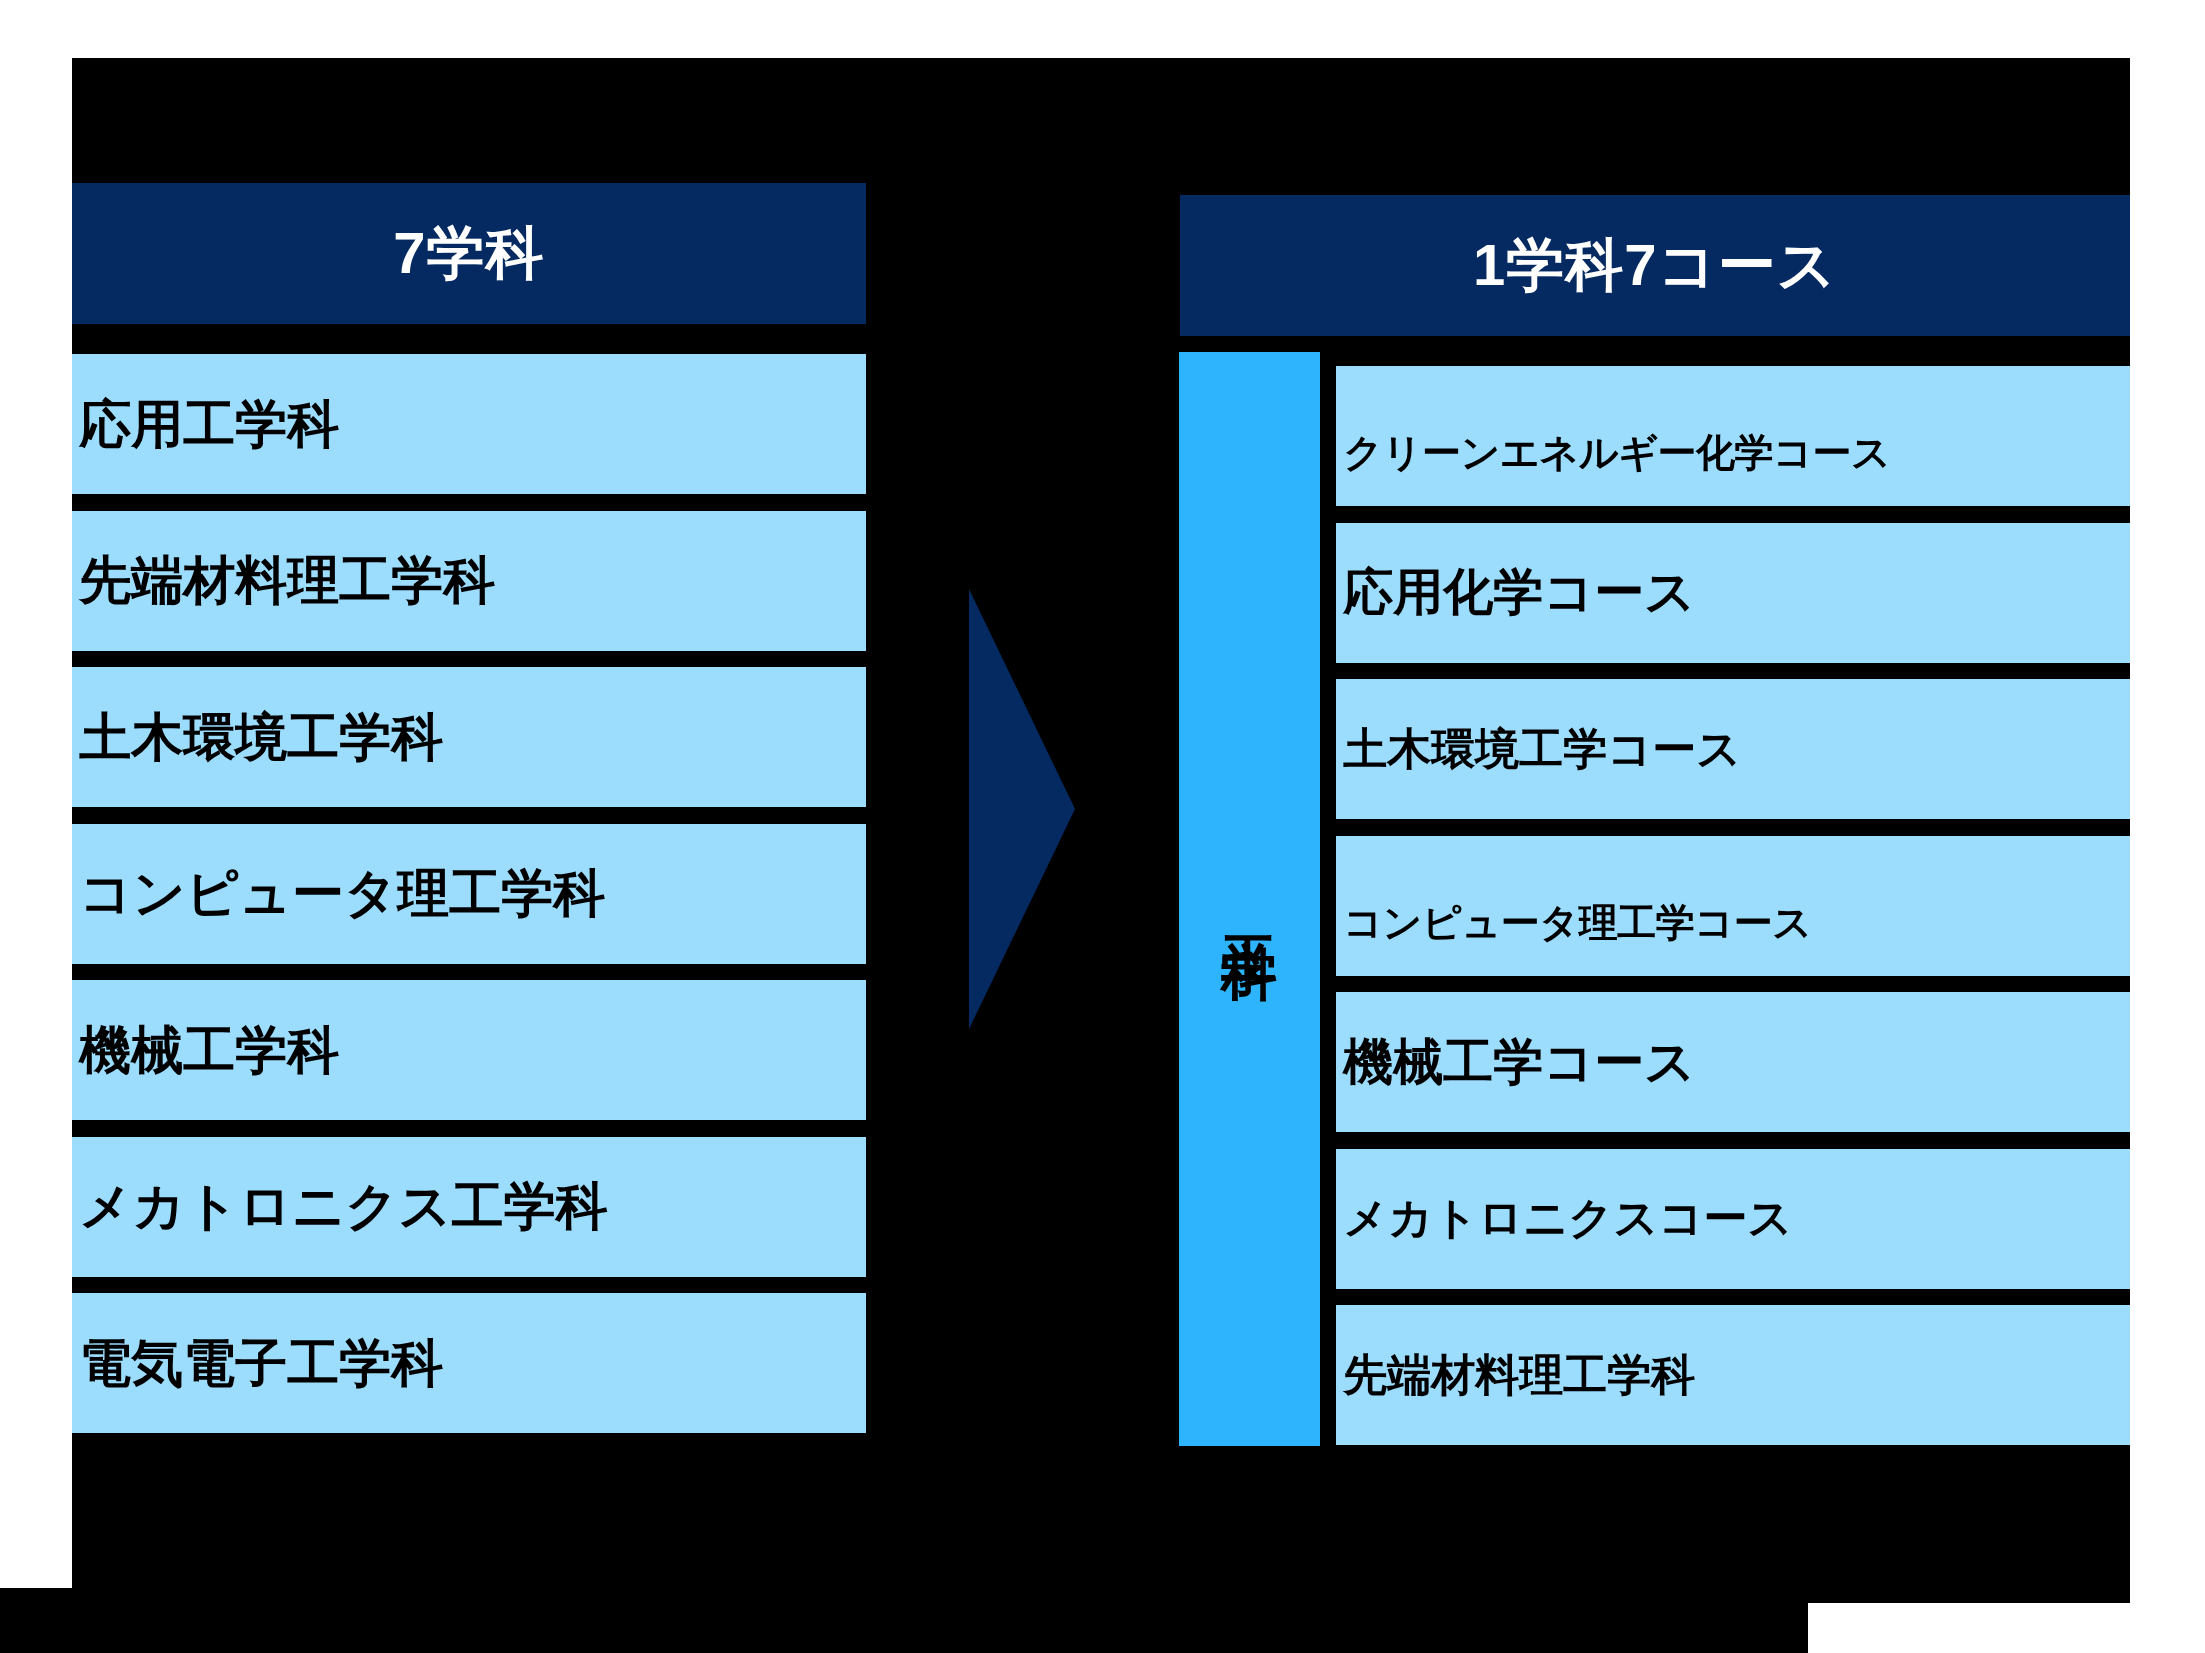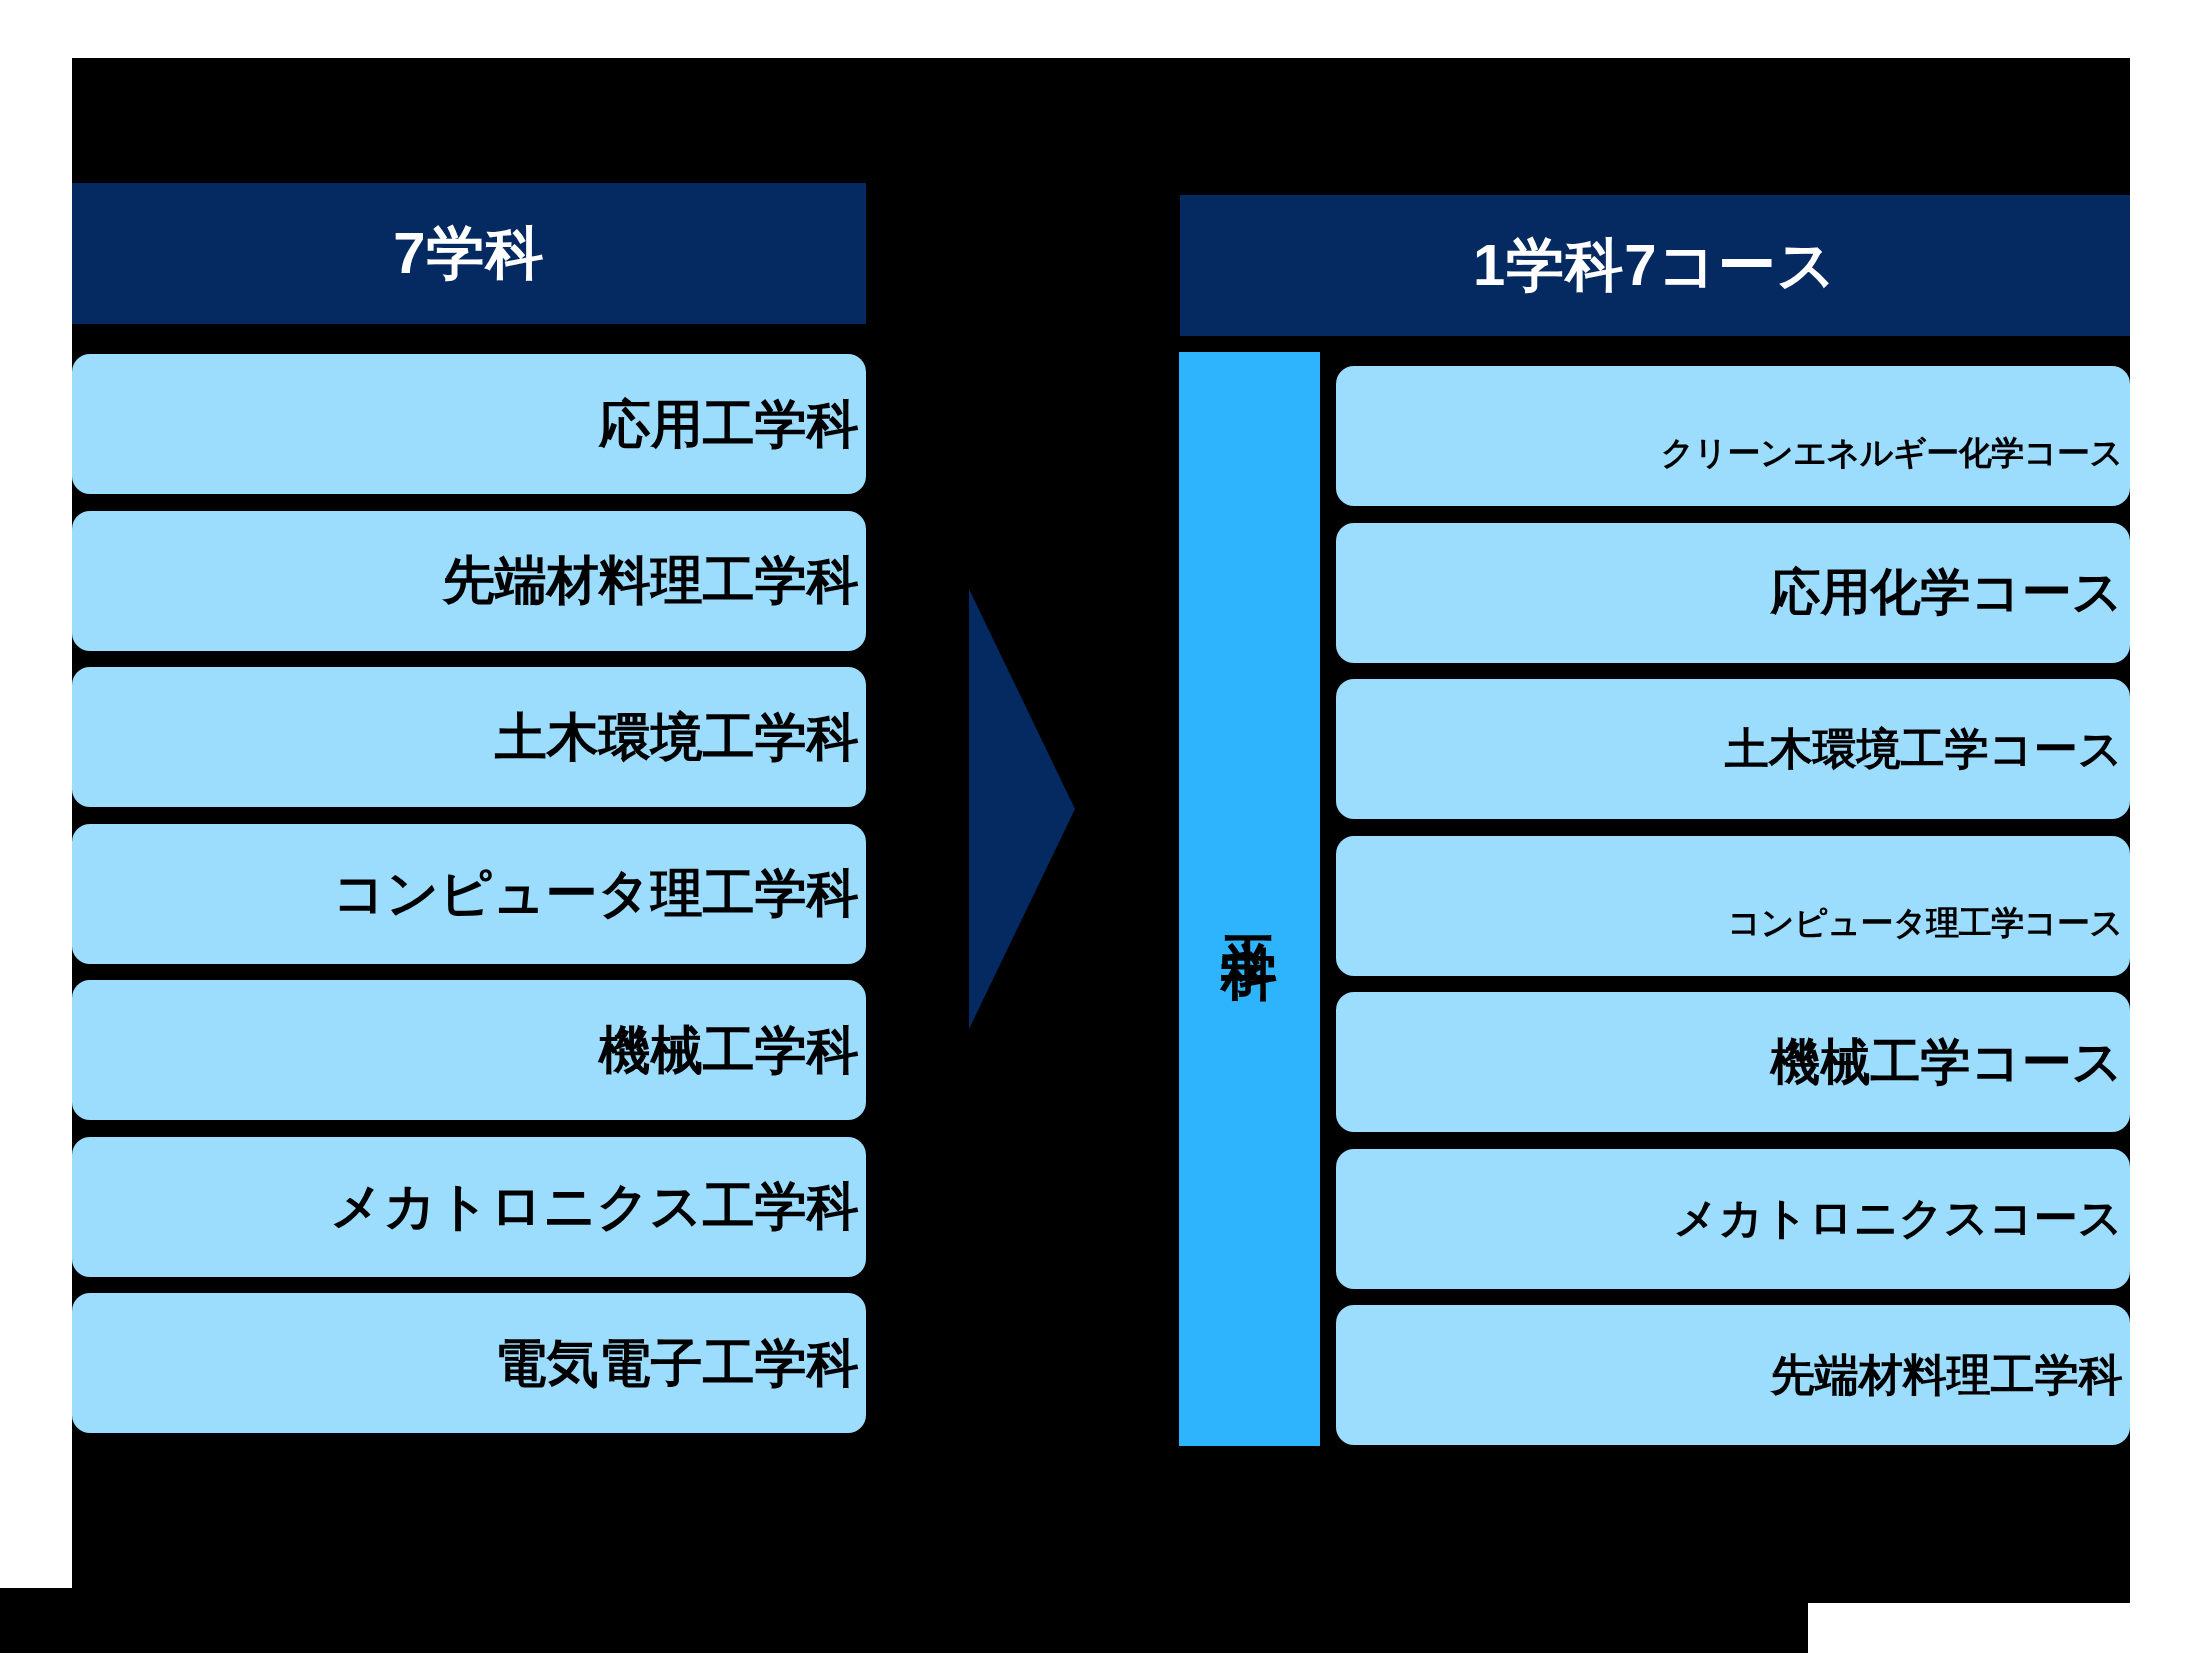--- a/index.html
+++ b/index.html
@@ -81,37 +81,36 @@
     width: 794px;
   }
 
   .row {
     height: 140px;
     margin-bottom: 16.5px;
     background: #9cddfe;
     color: #000000;
     display: flex;
     align-items: center;
-    justify-content: flex-end;
+    justify-content: flex-start;
     font-weight: bold;
     box-sizing: border-box;
     text-align: center;
     padding: 0 7.2px;
-    border-radius: 18px;
   }
   .row:last-child { margin-bottom: 4px; }
 
   .row .row-label { line-height: 1.05; }
 
   
   .panel-left .row .row-label { font-size: 52px; }
 
   
   .panel-right .row .row-label { font-size: 50px; }
-  .panel-right .row.long .row-label { font-size: 33px; letter-spacing: -0.5px; margin-top: 35px; }
+  .panel-right .row.long .row-label { font-size: 39px; letter-spacing: -0.5px; margin-top: 35px; }
   .panel-right .row.medium .row-label { font-size: 44px; }
 
   
   .vbar {
     position: absolute;
     left: 1179px;
     top: 352px;
     width: 141px;
     height: 1094px;
     background: #2eb4fd;

